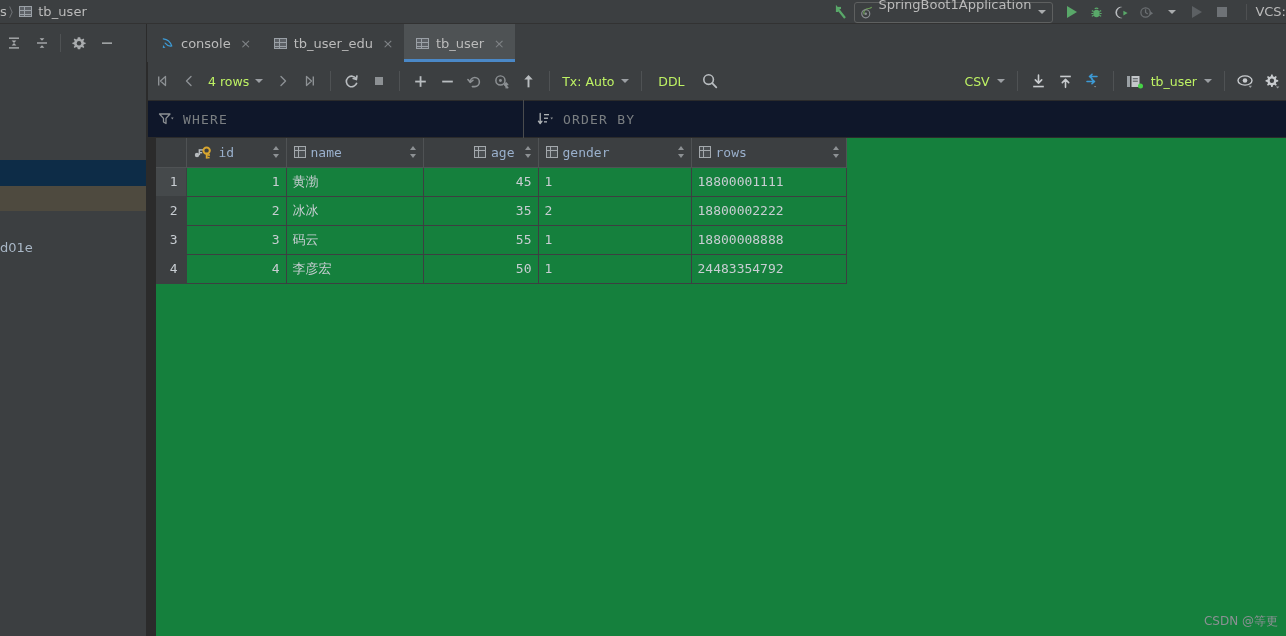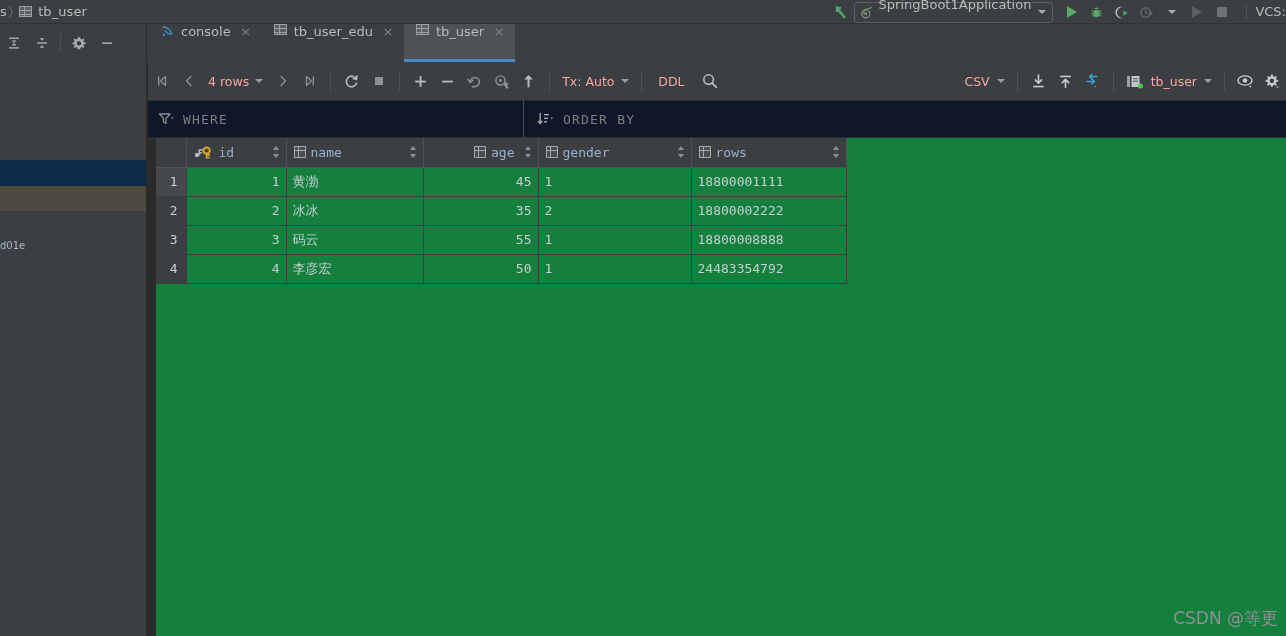--- a/index.html
+++ b/index.html
@@ -178,20 +178,21 @@
 
   .tabs {
     position: absolute;
     left: 148px; top: 0;
     height: 38px;
     display: flex;
     align-items: stretch;
   }
   .tab {
     display: flex;
+    align-items: center;
     padding: 0 10px 0 12px;
     height: 38px;
     box-sizing: border-box;
     position: relative;
     gap: 7px;
   }
   .tab.active {
     background: #4e5254;
   }
   .tab.active::after {
@@ -232,21 +233,21 @@
     position: absolute;
     left: 0;
     width: 147px;
   }
   .lp-band.blue { background: #0d2c47; }
   .lp-band.olive { background: #4e4a3f; }
   .lp-text {
     position: absolute;
     left: 0;
     color: #a9b7c6;
-    font-size: 10px;
+    font-size: 13px;
   }
 
   
   .datatoolbar {
     position: absolute;
     left: 148px; top: 62px;
     width: 1138px; height: 38px;
     background: #3c3f41;
     display: flex;
     align-items: center;
@@ -260,21 +261,21 @@
     justify-content: center;
     color: #9b9fa3;
   }
   .dt-sep {
     width: 1px;
     height: 20px;
     background: #4f5254;
     margin: 0 7px;
   }
   .dt-text {
-    color: #fca5a5;
+    color: #bef264;
     font-size: 12.5px;
     white-space: nowrap;
   }
   .rows-sel {
     display: flex;
     align-items: center;
     gap: 6px;
     padding: 0 6px;
     height: 38px;
   }
@@ -440,21 +441,21 @@
   td.num { text-align: right; padding-right: 6px !important; }
   td.txt { text-align: left; padding-left: 6px !important; }
   td.cjk { font-family: "DejaVu Sans", "Liberation Sans", sans-serif; }
 
   
   .watermark {
     position: absolute;
     right: 8px;
     bottom: 6px;
     color: #8c9094;
-    font-size: 17px;
+    font-size: 12px;
     font-family: "DejaVu Sans", "Liberation Sans", sans-serif;
     white-space: nowrap;
   }
   svg { display: block; }
 </style>
 </head>
 <body>
 
 <div class="topbar">
   <div class="crumb-wrap">

